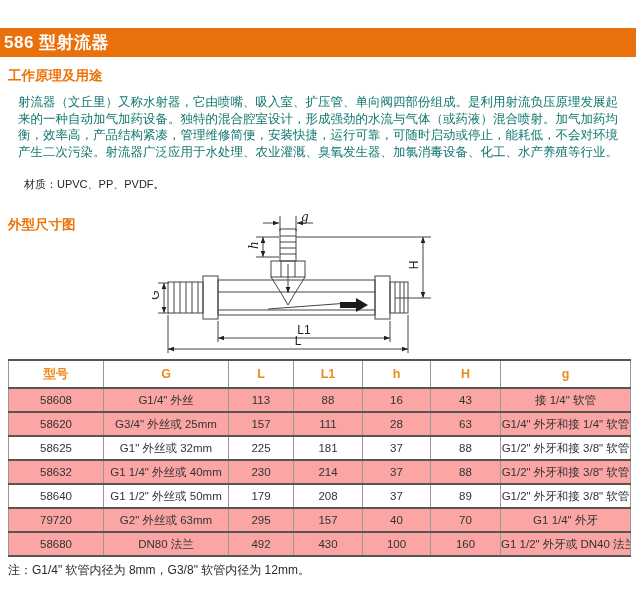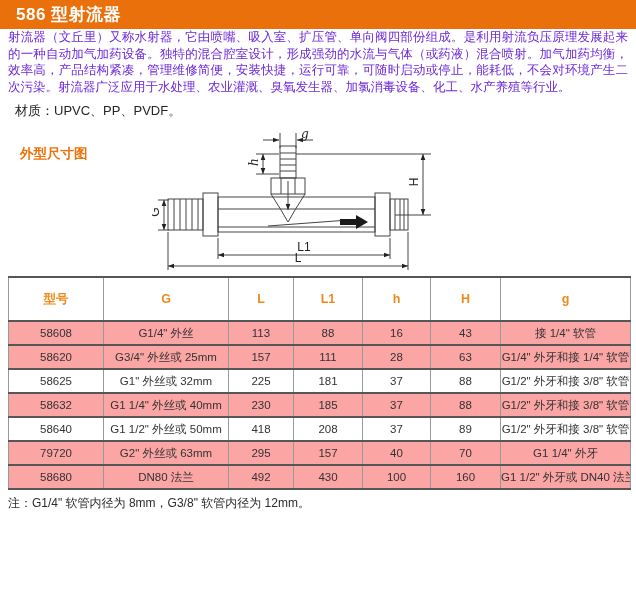--- a/index.html
+++ b/index.html
@@ -4,64 +4,65 @@
 <style>
   html,body{margin:0;padding:0;}
   body{
     width:636px;height:590px;background:#ffffff;
     font-family:"Liberation Sans","DejaVu Sans",sans-serif;
     color:#262626;overflow:hidden;
   }
   .titlebar{
     height:29px;background:#e9700b;color:#ffffff;
     font-size:17px;font-weight:bold;line-height:29px;
-    padding-left:16px;letter-spacing:.5px;
+    padding-left:4px;letter-spacing:.5px;margin-top:28px;
   }
   .content{padding:0 8px;}
   h2.sec{
-    color:#ec7208;font-size:13.5px;font-weight:bold;margin:12px;line-height:16px;
+    color:#ec7208;font-size:13.5px;font-weight:bold;margin:0;line-height:16px;
   }
   #principle-heading{margin:11px 0 6px 0;}
   .body-text{
-    font-size:12.5px;line-height:16.5px;margin:0;color:#6d28d9;
+    font-size:12.5px;line-height:16.5px;margin:10px;color:#0f766e;
     text-align:justify;
   }
-  .material-line{font-size:13px;line-height:17px;margin:7px;color:#262626;}
+  .material-line{font-size:11px;line-height:17px;margin:16px;color:#262626;}
   .drawing-section{position:relative;height:150px;margin-top:3px;}
   .drawing-section h2{position:absolute;left:0;top:8px;}
   .drawing-section svg{position:absolute;left:144px;top:0;}
   .dim-label{fill:#222222;font-size:12px;font-family:"Liberation Sans","DejaVu Sans",sans-serif;}
   .dim-label .it{font-style:italic;font-family:"DejaVu Serif",serif;}
   #table-heading{margin:2px 0 4px 0;}
   table.dim{
     width:622px;border-collapse:collapse;table-layout:fixed;
     border-top:2px solid #565656;border-bottom:2px solid #565656;
   }
   table.dim th{
     color:#ee8a1c;font-size:12.5px;font-weight:bold;height:26px;
     border:1px solid #999999;border-top:none;border-bottom:2px solid #565656;
-    text-align:center;padding:8px;background:#ffffff;white-space:nowrap;overflow:hidden;
+    text-align:center;padding:0;background:#ffffff;white-space:nowrap;overflow:hidden;
   }
   table.dim td{
     color:#333333;font-size:11.5px;height:22px;
     border:1px solid #999999;border-bottom:2px solid #565656;
     text-align:center;padding:0;white-space:nowrap;overflow:hidden;
   }
   table.dim tr.alt td{background:#fca5a5;}
   .note{font-size:12px;color:#2b2b2b;margin-top:6px;line-height:15px;}
 </style>
 </head>
 <body>
 
 <div class="titlebar">
   <span>586 型射流器</span>
 </div>
 
 <div class="content">
 
+  <h2 class="sec" id="principle-heading">工作原理及用途</h2>
   <p class="body-text">射流器（文丘里）又称水射器，它由喷嘴、吸入室、扩压管、单向阀四部份组成。是利用射流负压原理发展起来的一种自动加气加药设备。独特的混合腔室设计，形成强劲的水流与气体（或药液）混合喷射。加气加药均衡，效率高，产品结构紧凑，管理维修简便，安装快捷，运行可靠，可随时启动或停止，能耗低，不会对环境产生二次污染。射流器广泛应用于水处理、农业灌溉、臭氧发生器、加氯消毒设备、化工、水产养殖等行业。</p>
   <div class="material-line">材质：UPVC、PP、PVDF。</div>
 
   <div class="drawing-section">
     <h2 class="sec">外型尺寸图</h2>
 
     <svg width="286" height="150" viewBox="152 144 286 150">
       <defs>
         <marker id="ah" viewBox="0 0 10 10" refX="9" refY="5" markerWidth="7" markerHeight="7" orient="auto-start-reverse">
           <path d="M0,1.5 L9,5 L0,8.5 z" fill="#222"></path>
@@ -197,29 +198,29 @@
           <td>225</td>
           <td>181</td>
           <td>37</td>
           <td>88</td>
           <td>G1/2" 外牙和接 3/8" 软管</td>
         </tr>
         <tr class="alt">
           <td>58632</td>
           <td>G1 1/4" 外丝或 40mm</td>
           <td>230</td>
-          <td>185</td>
+          <td>214</td>
           <td>37</td>
           <td>88</td>
           <td>G1/2" 外牙和接 3/8" 软管</td>
         </tr>
         <tr>
           <td>58640</td>
           <td>G1 1/2" 外丝或 50mm</td>
-          <td>418</td>
+          <td>179</td>
           <td>208</td>
           <td>37</td>
           <td>89</td>
           <td>G1/2" 外牙和接 3/8" 软管</td>
         </tr>
         <tr class="alt">
           <td>79720</td>
           <td>G2" 外丝或 63mm</td>
           <td>295</td>
           <td>157</td>

